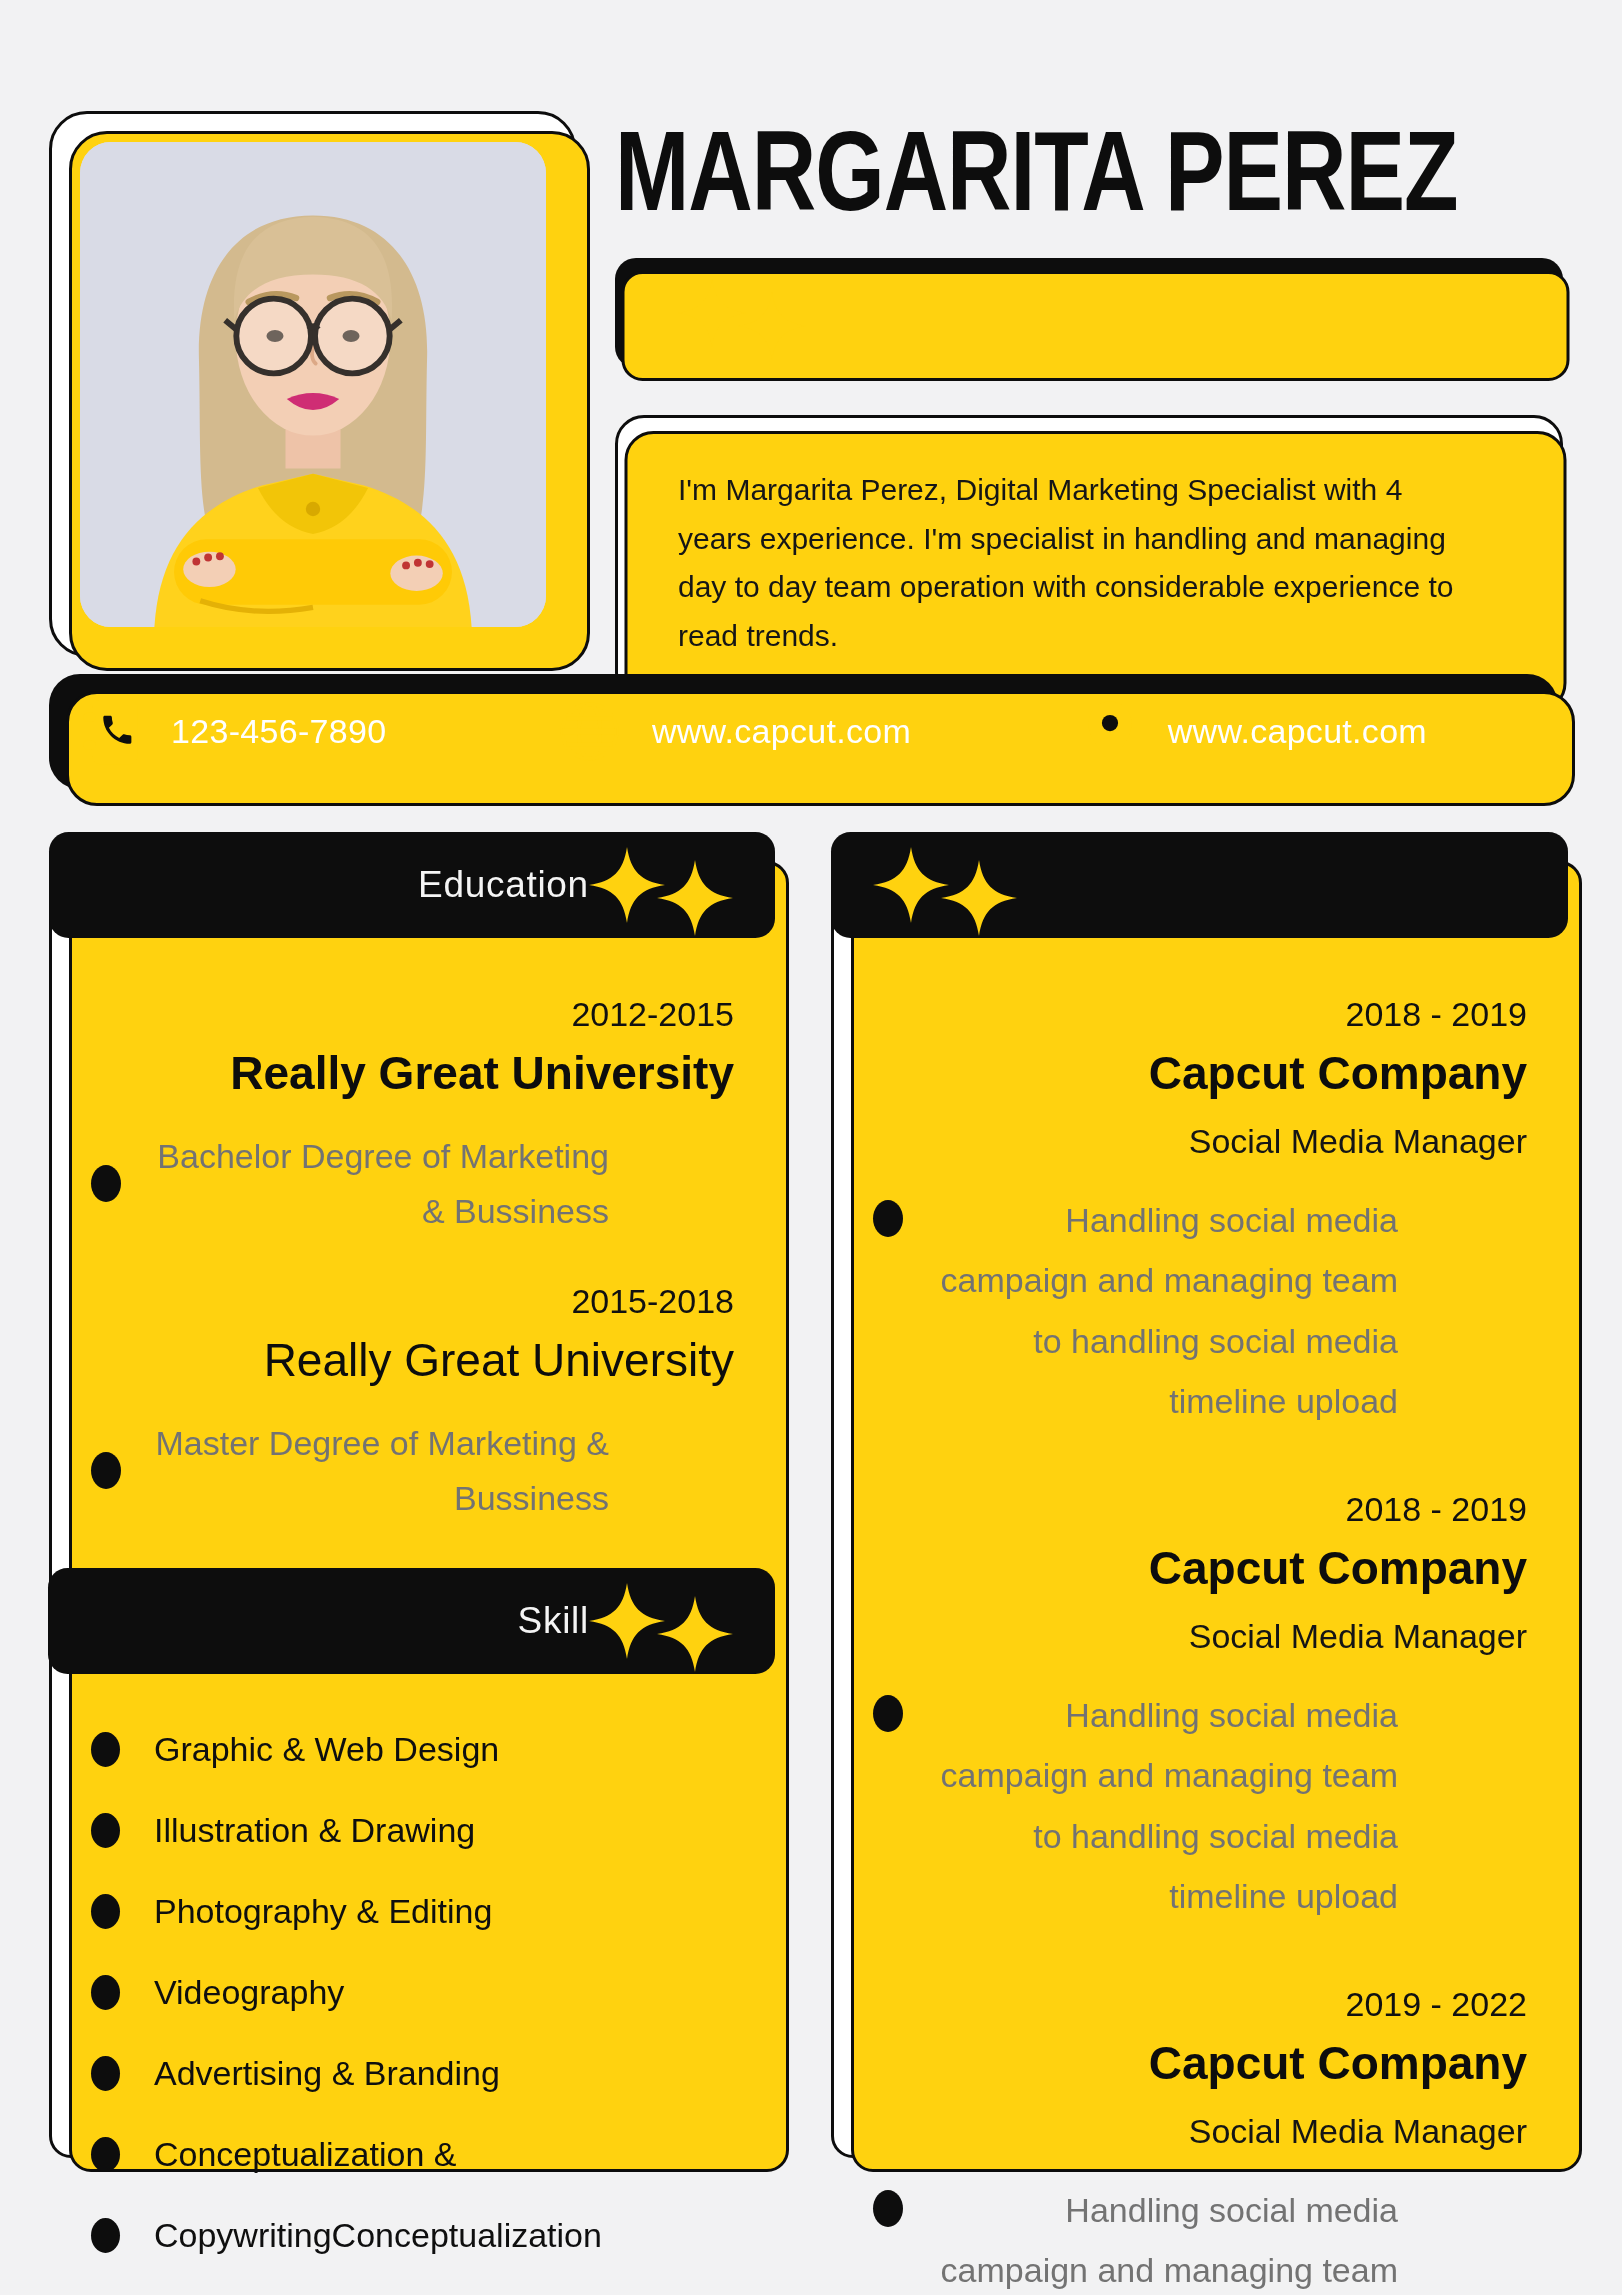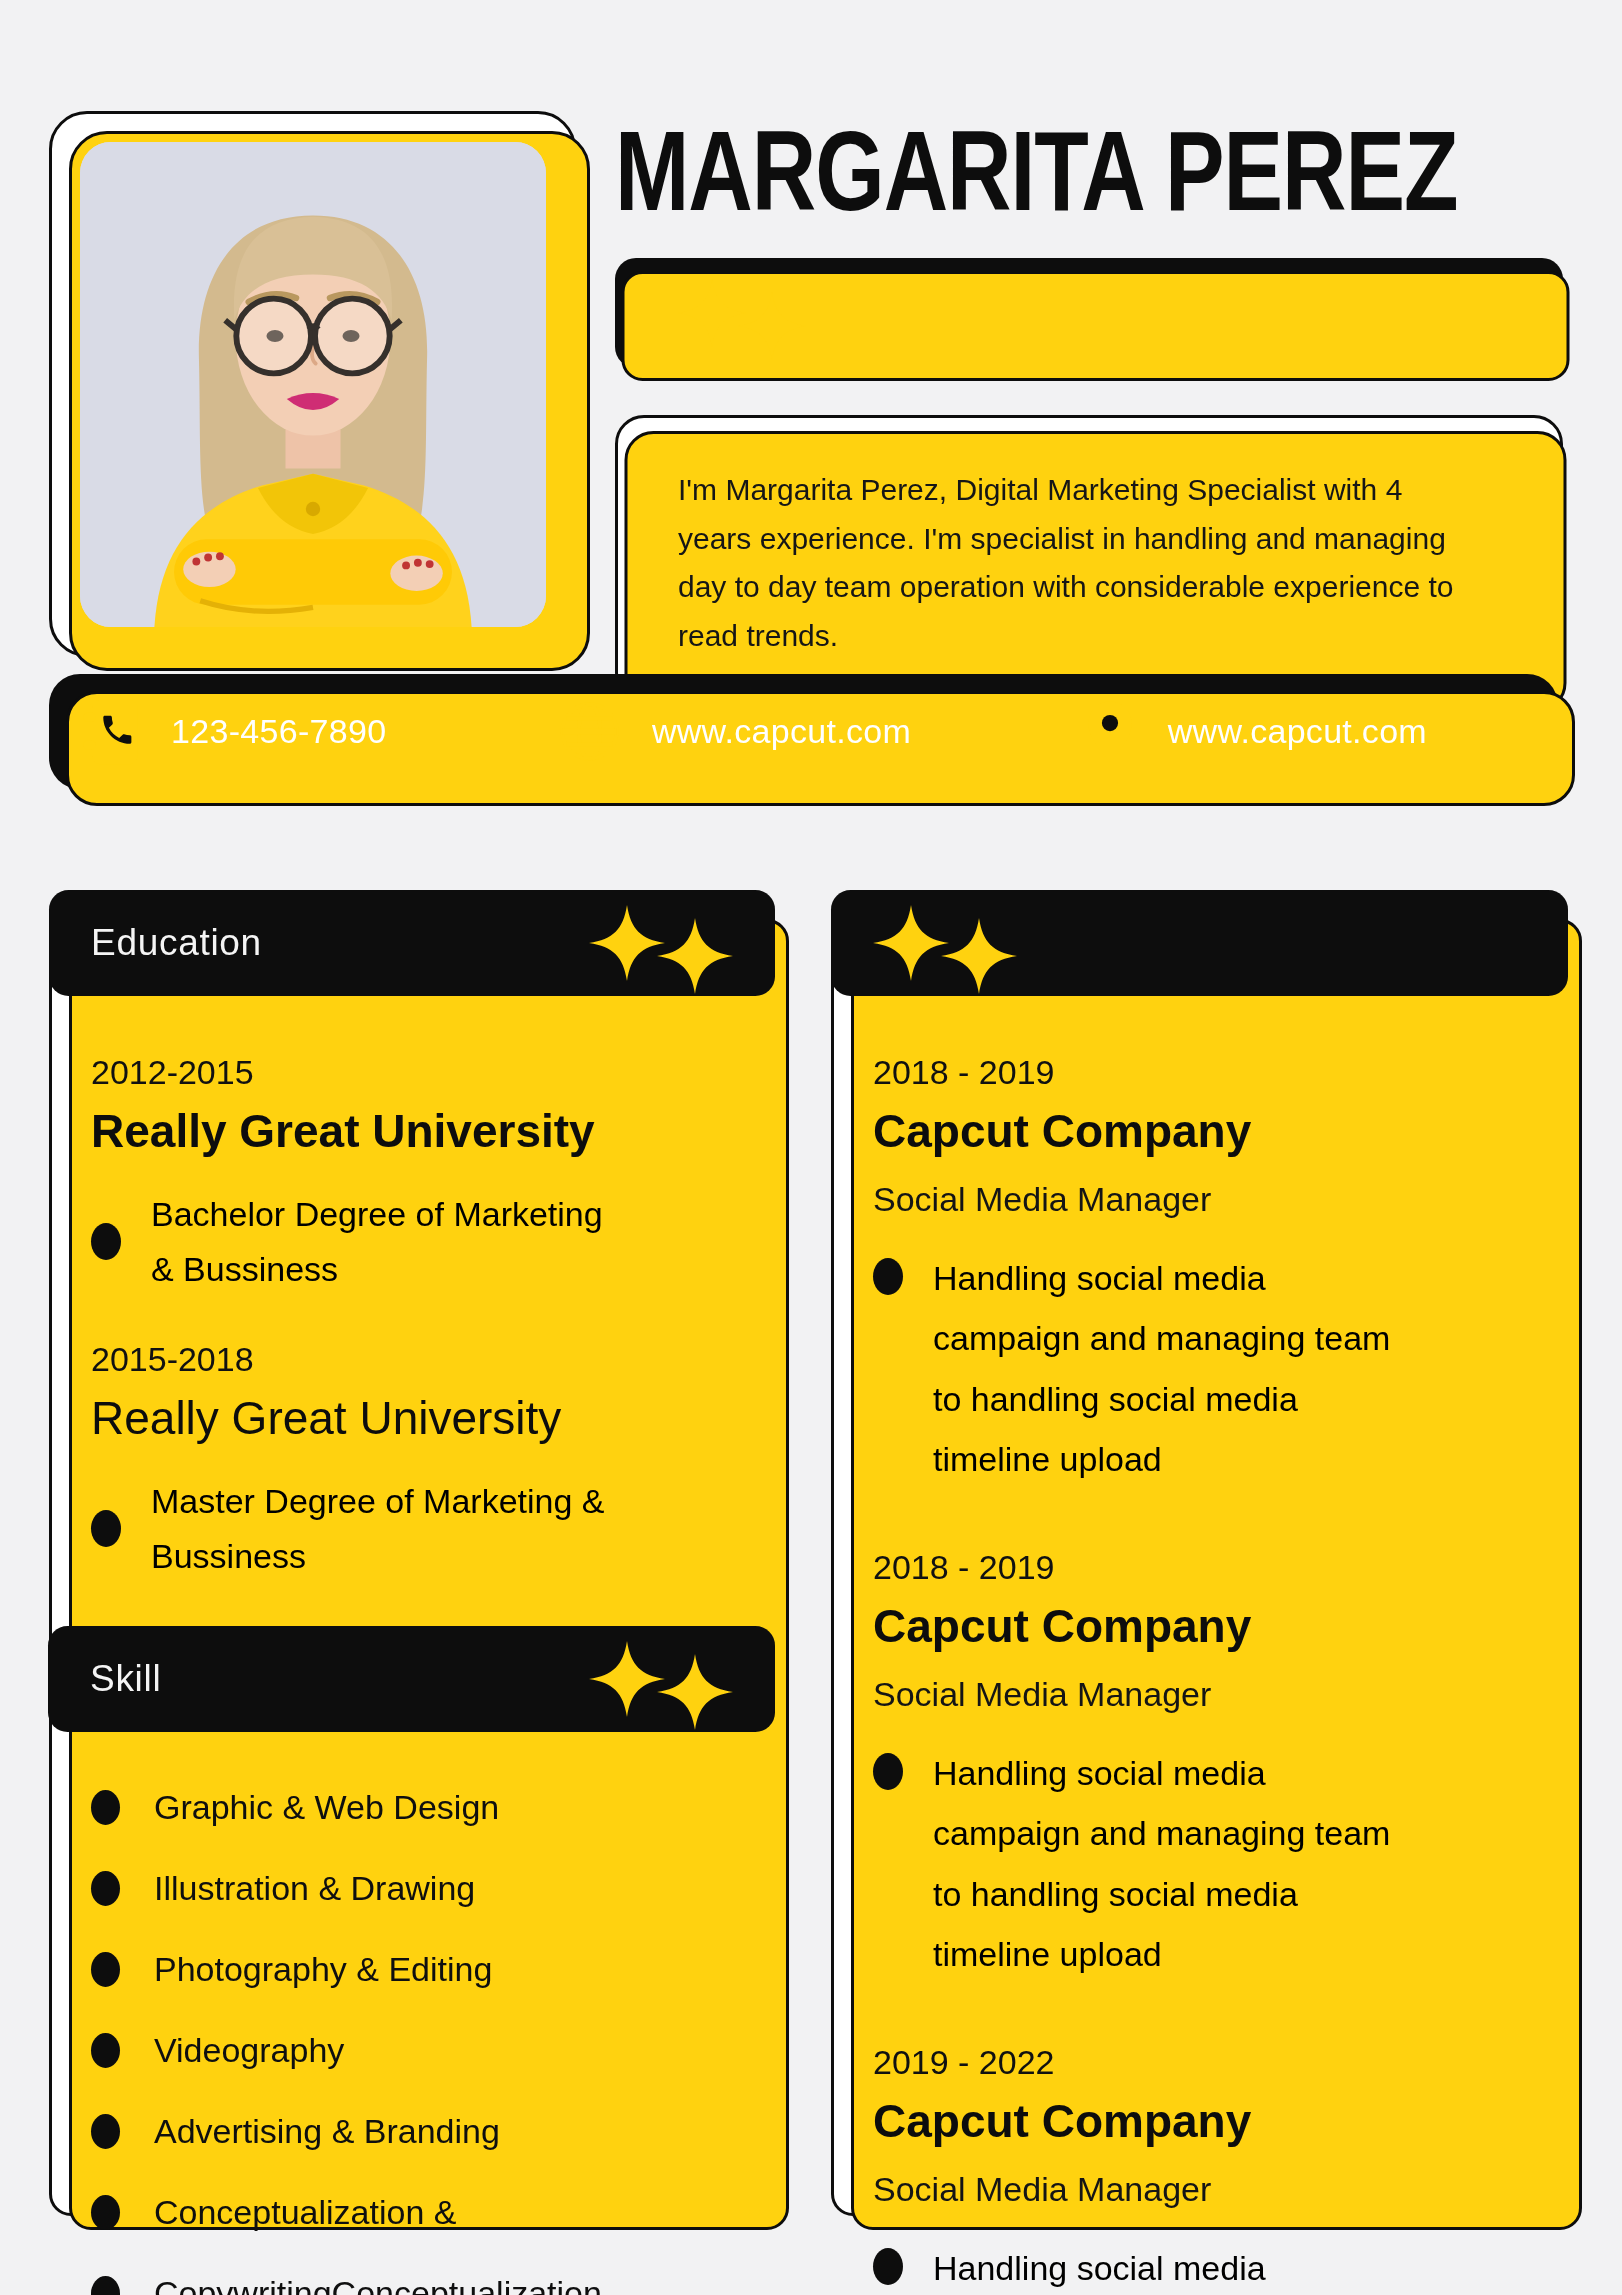--- a/index.html
+++ b/index.html
@@ -108,21 +108,21 @@
     display: flex;
     align-items: center;
     padding: 0 131px 0 31px;
     justify-content: space-between;
   }
   .contact-item { display: flex; align-items: center; gap: 31px; }
   .contact-item .c-icon { display: block; flex: 0 0 auto; }
   .contact-value { color: #ffffff; font-size: 34px; font-weight: 500; letter-spacing: 0.3px; }
 
   
-  .column { position: absolute; top: 890px; }
+  .column { position: absolute; top: 832px; text-align: right; }
   .col-left  { left: 49px;  width: 726px; }
   .col-right { left: 831px; width: 737px; }
 
   .section-header {
     position: relative;
     z-index: 3;
     height: 106px;
     background: #0d0d0d;
     border-radius: 19.6px;
     display: flex;
@@ -161,21 +161,21 @@
   }
   .bullet-row { display: flex; gap: 30px; margin-top: 29px; }
   .bullet-row.center { align-items: center; }
   .bullet-row.top { align-items: flex-start; }
   .bullet-row.top .dot { margin-top: 10.5px; }
   .bullet-text {
     font-size: 34px;
     font-weight: 400;
     line-height: 1.62;
     max-width: 458px;
-    color: #000000;
+    color: #737373;
   }
   .exp-entry .bullet-text { line-height: 1.78; max-width: 465px; }
 
   .edu-entry + .edu-entry { margin-top: 43px; }
   .exp-entry + .exp-entry { margin-top: 58px; }
 
   
   .inner-header {
     position: relative;
     margin: 42px -41px 0 -43px;

